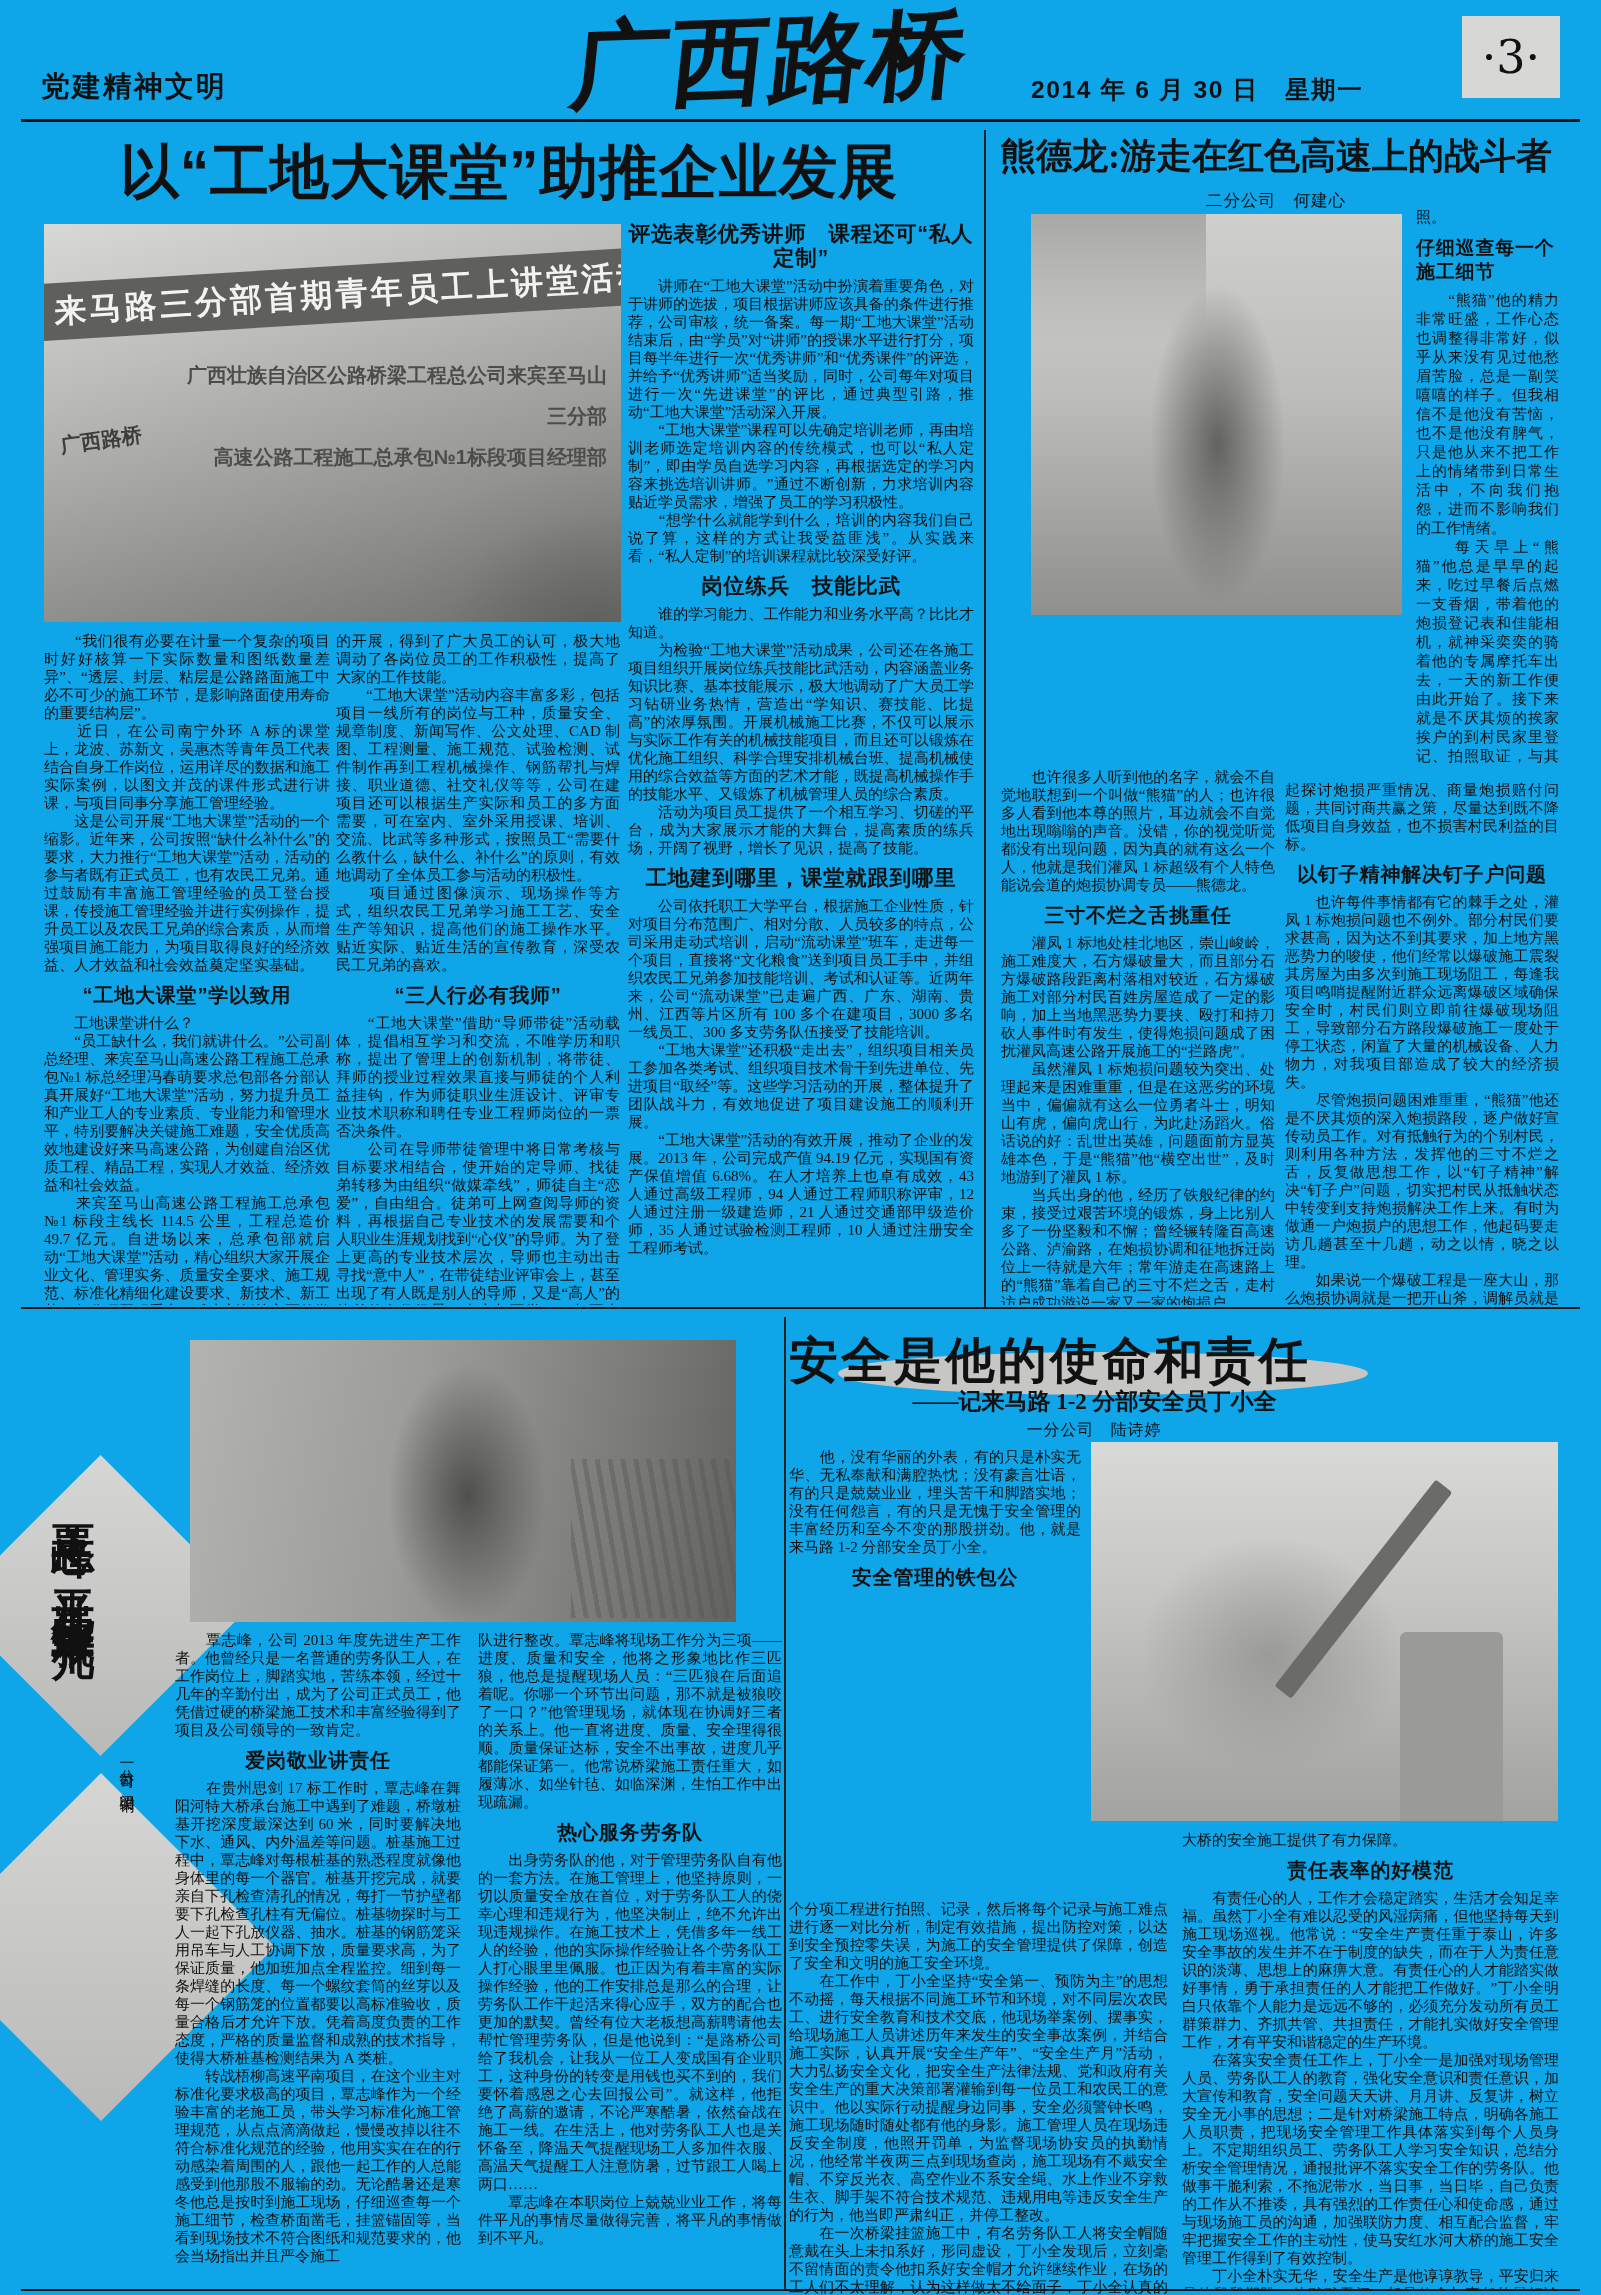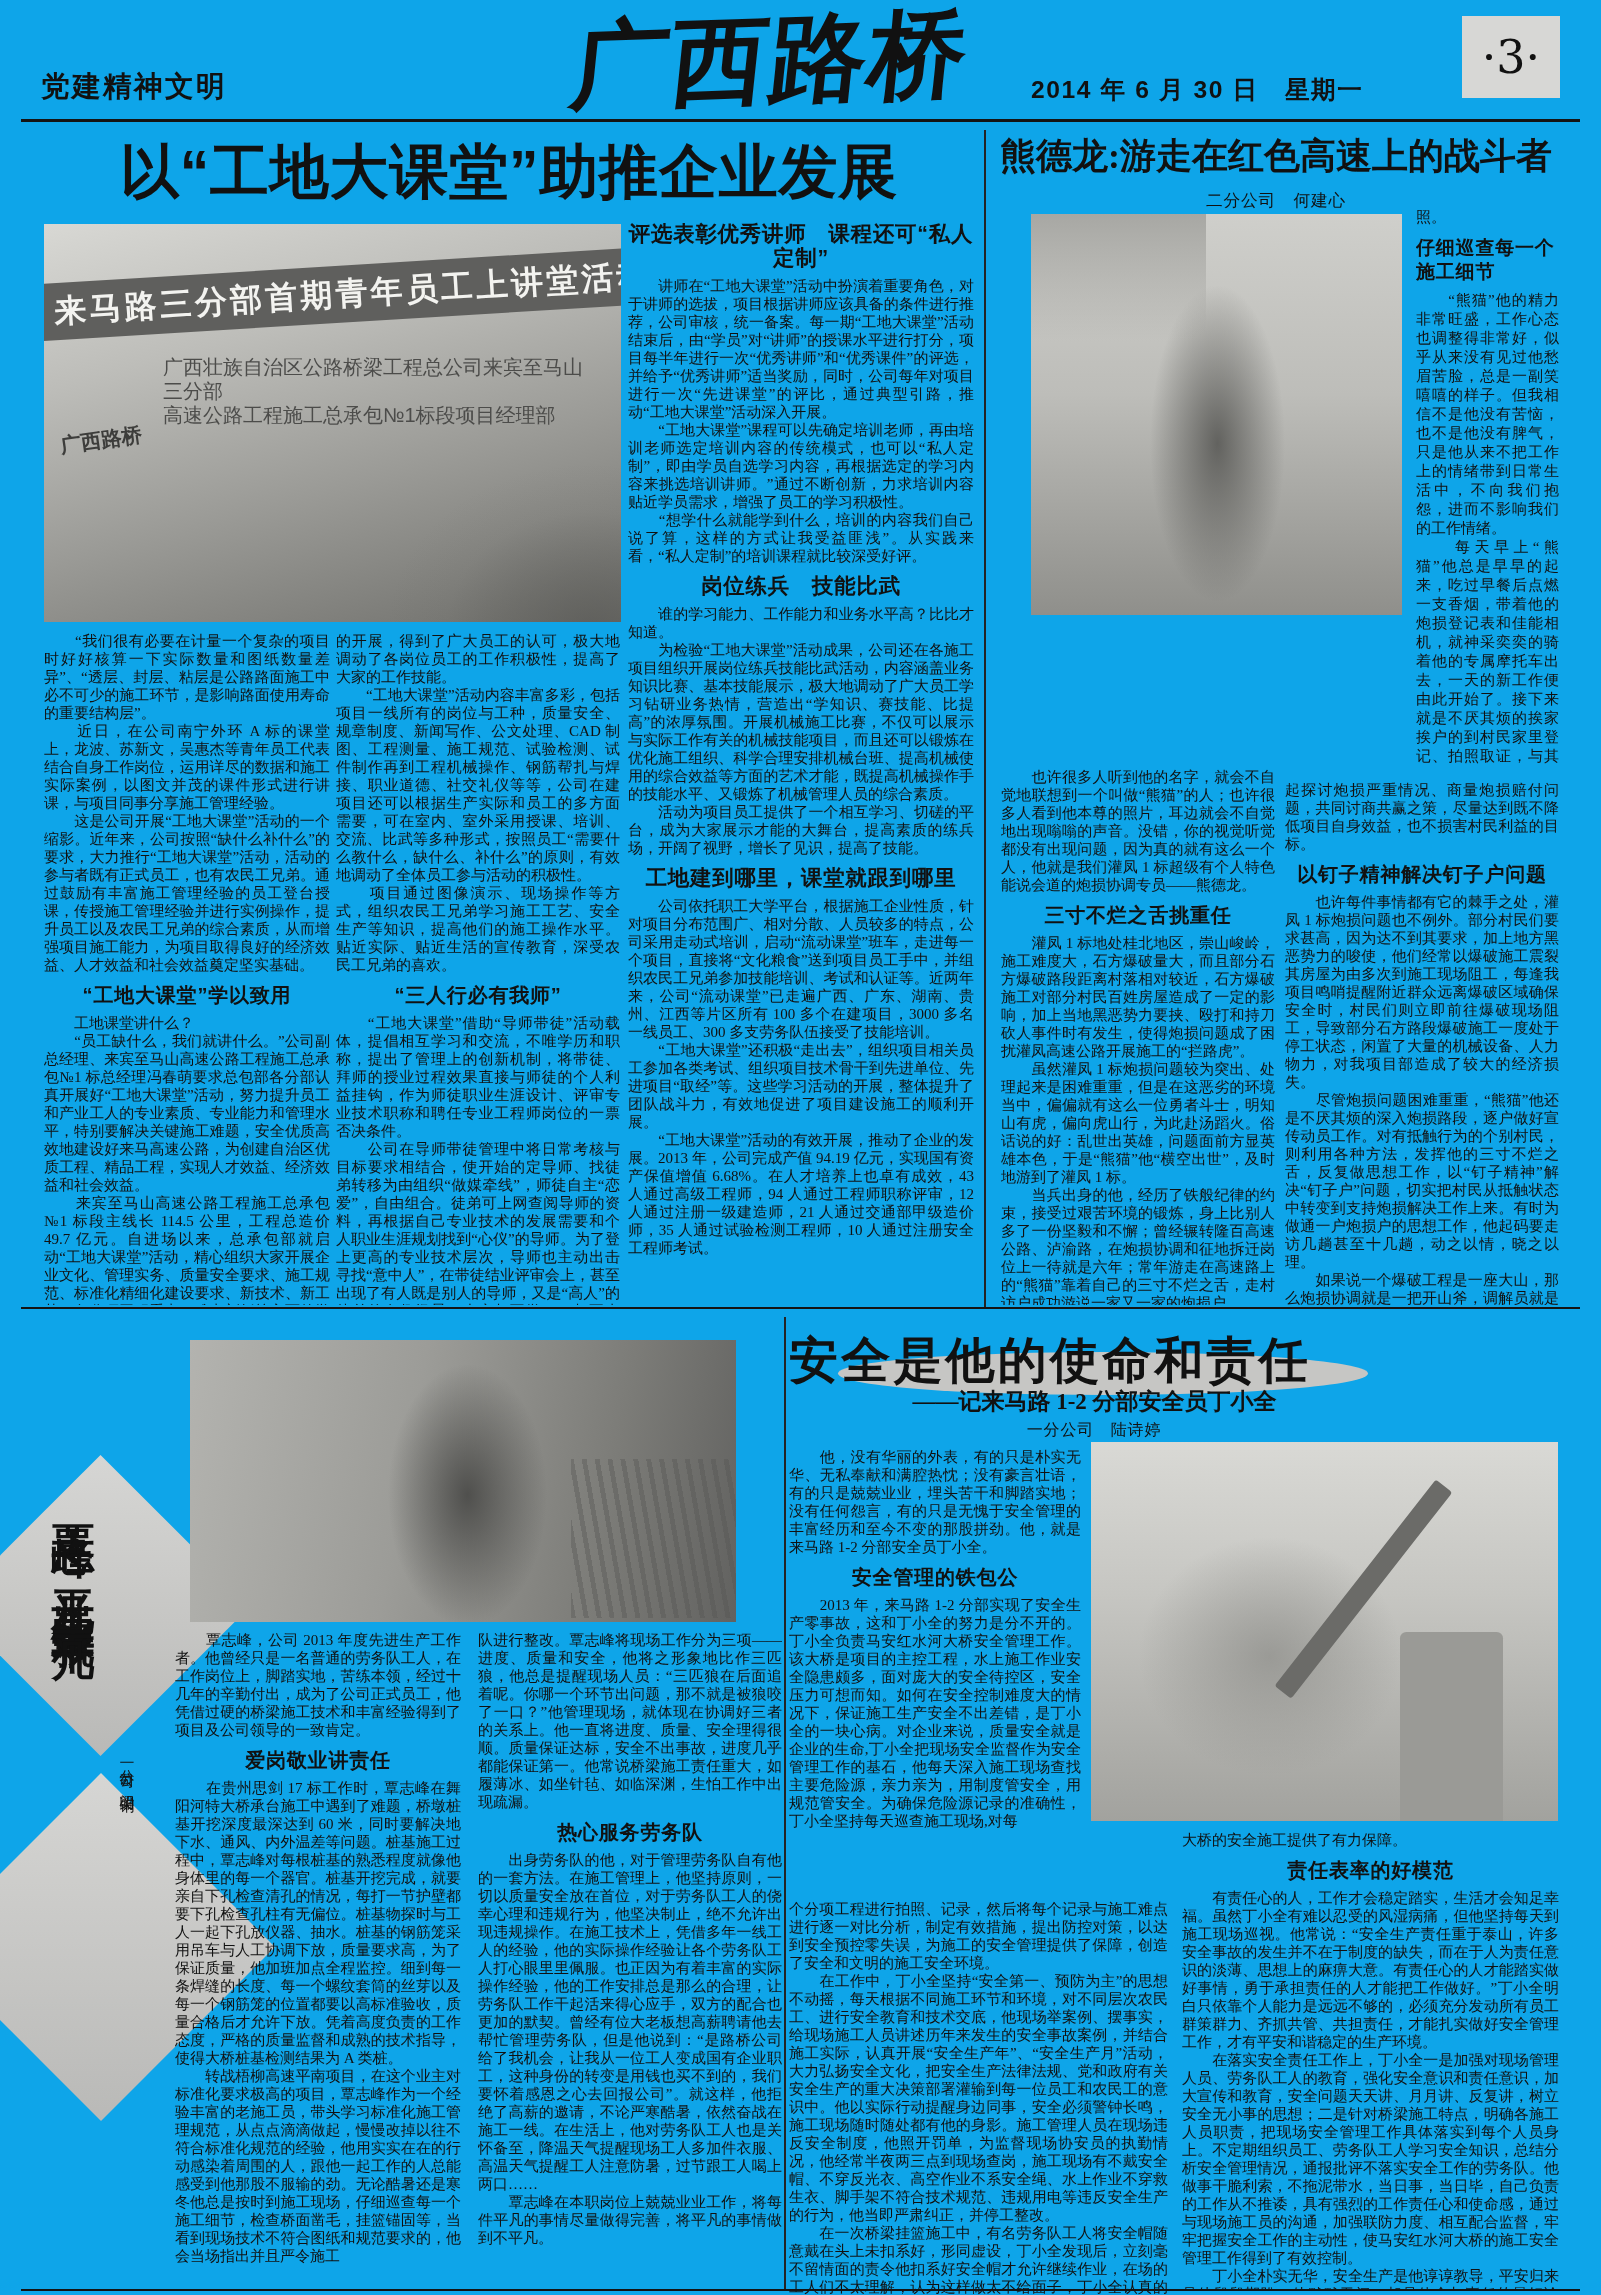--- a/index.html
+++ b/index.html
@@ -26,21 +26,21 @@
   .sub{font-family:"Liberation Sans",sans-serif;font-weight:bold;font-size:20px;line-height:24px;
        text-align:center;margin:8.7px 0 7.1px 0;letter-spacing:0.8px;}
   .subL{font-size:21.4px;}
   
   .photo{background:linear-gradient(165deg,#d8d8d4 0%,#bdbdb9 30%,#9a9a96 62%,#6f6f6b 100%);overflow:hidden;}
   .ph-shade{position:absolute;border-radius:50%;}
   .banner{position:absolute;left:-14.3px;top:41px;width:112%;height:57px;background:#5f5f5d;
           transform:rotate(-3.5deg);color:#f3f3f0;font-family:"Liberation Sans",sans-serif;font-weight:bold;
           font-size:32px;line-height:57px;text-align:center;letter-spacing:3.2px;white-space:nowrap;}
   .wall{position:absolute;left:119px;top:131px;width:444px;color:#4c4c4a;font-family:"Liberation Sans",sans-serif;
-        font-weight:normal;font-size:20px;line-height:24px;text-align:left;}
+        font-weight:bold;font-size:20px;line-height:41px;text-align:right;}
   .pt-logo{position:absolute;left:16px;top:202px;color:#3d3d3b;font-weight:bold;font-size:20.6px;transform:rotate(-8deg);
            font-family:"DejaVu Serif",serif;}
   
   .diamond{position:absolute;background:linear-gradient(135deg,#d6d6d4,#b9b9b7);transform:rotate(45deg);}
   .v-title{position:absolute;writing-mode:vertical-rl;text-orientation:upright;font-weight:bold;font-size:43px;
            letter-spacing:5.6px;font-family:"Liberation Serif",serif;}
   .v-byline{position:absolute;writing-mode:vertical-rl;text-orientation:upright;font-size:15px;letter-spacing:2.4px;}
   
   .d-ellipse{left:838px;top:1352px;width:530px;height:43px;background:#c6c6c4;border-radius:50%;}
   .d-headline{left:789px;top:1328px;width:611px;text-align:left;font-family:"Liberation Sans",sans-serif;
@@ -171,21 +171,20 @@
   <div class="abs vrule" style="left:784px;top:1317px;width:1.6px;height:972px;"></div>
 
   <div class="abs d-ellipse"></div>
   <div class="abs d-headline">安全是他的使命和责任</div>
   <div class="abs d-subheadline">——记来马路 1-2 分部安全员丁小全</div>
   <div class="abs byline" style="left:999px;top:1420px;width:190px;font-size:16px;">一分公司　陆诗婷</div>
 
   <div class="abs col" style="left:789px;top:1448px;width:292px;height:381px;">
     <p>　　他，没有华丽的外表，有的只是朴实无华、无私奉献和满腔热忱；没有豪言壮语，有的只是兢兢业业，埋头苦干和脚踏实地；没有任何怨言，有的只是无愧于安全管理的丰富经历和至今不变的那股拼劲。他，就是来马路 1-2 分部安全员丁小全。</p>
     <div class="sub">安全管理的铁包公</div>
-    <p>　　2013 年，来马路 1-2 分部实现了安全生产零事故，这和丁小全的努力是分不开的。丁小全负责马安红水河大桥安全管理工作。该大桥是项目的主控工程，水上施工作业安全隐患颇多，面对庞大的安全待控区，安全压力可想而知。如何在安全控制难度大的情况下，保证施工生产安全不出差错，是丁小全的一块心病。对企业来说，质量安全就是企业的生命,丁小全把现场安全监督作为安全管理工作的基石，他每天深入施工现场查找主要危险源，亲力亲为，用制度管安全，用规范管安全。为确保危险源记录的准确性，丁小全坚持每天巡查施工现场,对每</p>
   </div>
 
   <div class="abs photo" style="left:1091px;top:1442px;width:467px;height:379px;background:linear-gradient(180deg,#d9d9d5 0%,#c6c6c2 40%,#a2a29e 100%);">
     <div class="ph-shade" style="left:48px;top:95px;width:262px;height:238px;background:radial-gradient(closest-side,#8e8e8abb,transparent);"></div>
     <div class="ph-shade" style="left:262px;top:16px;width:20.6px;height:262px;background:#6b6b68;transform:rotate(38deg);border-radius:3.2px;"></div>
     <div class="ph-shade" style="left:309px;top:190px;width:103px;height:190px;background:#9a9a96;border-radius:6.3px 6.3px 0 0;"></div>
   </div>
 
   <div class="abs col" style="left:789px;top:1900px;width:379px;height:458px;">
     <p>个分项工程进行拍照、记录，然后将每个记录与施工难点进行逐一对比分析，制定有效措施，提出防控对策，以达到安全预控零失误，为施工的安全管理提供了保障，创造了安全和文明的施工安全环境。</p>

